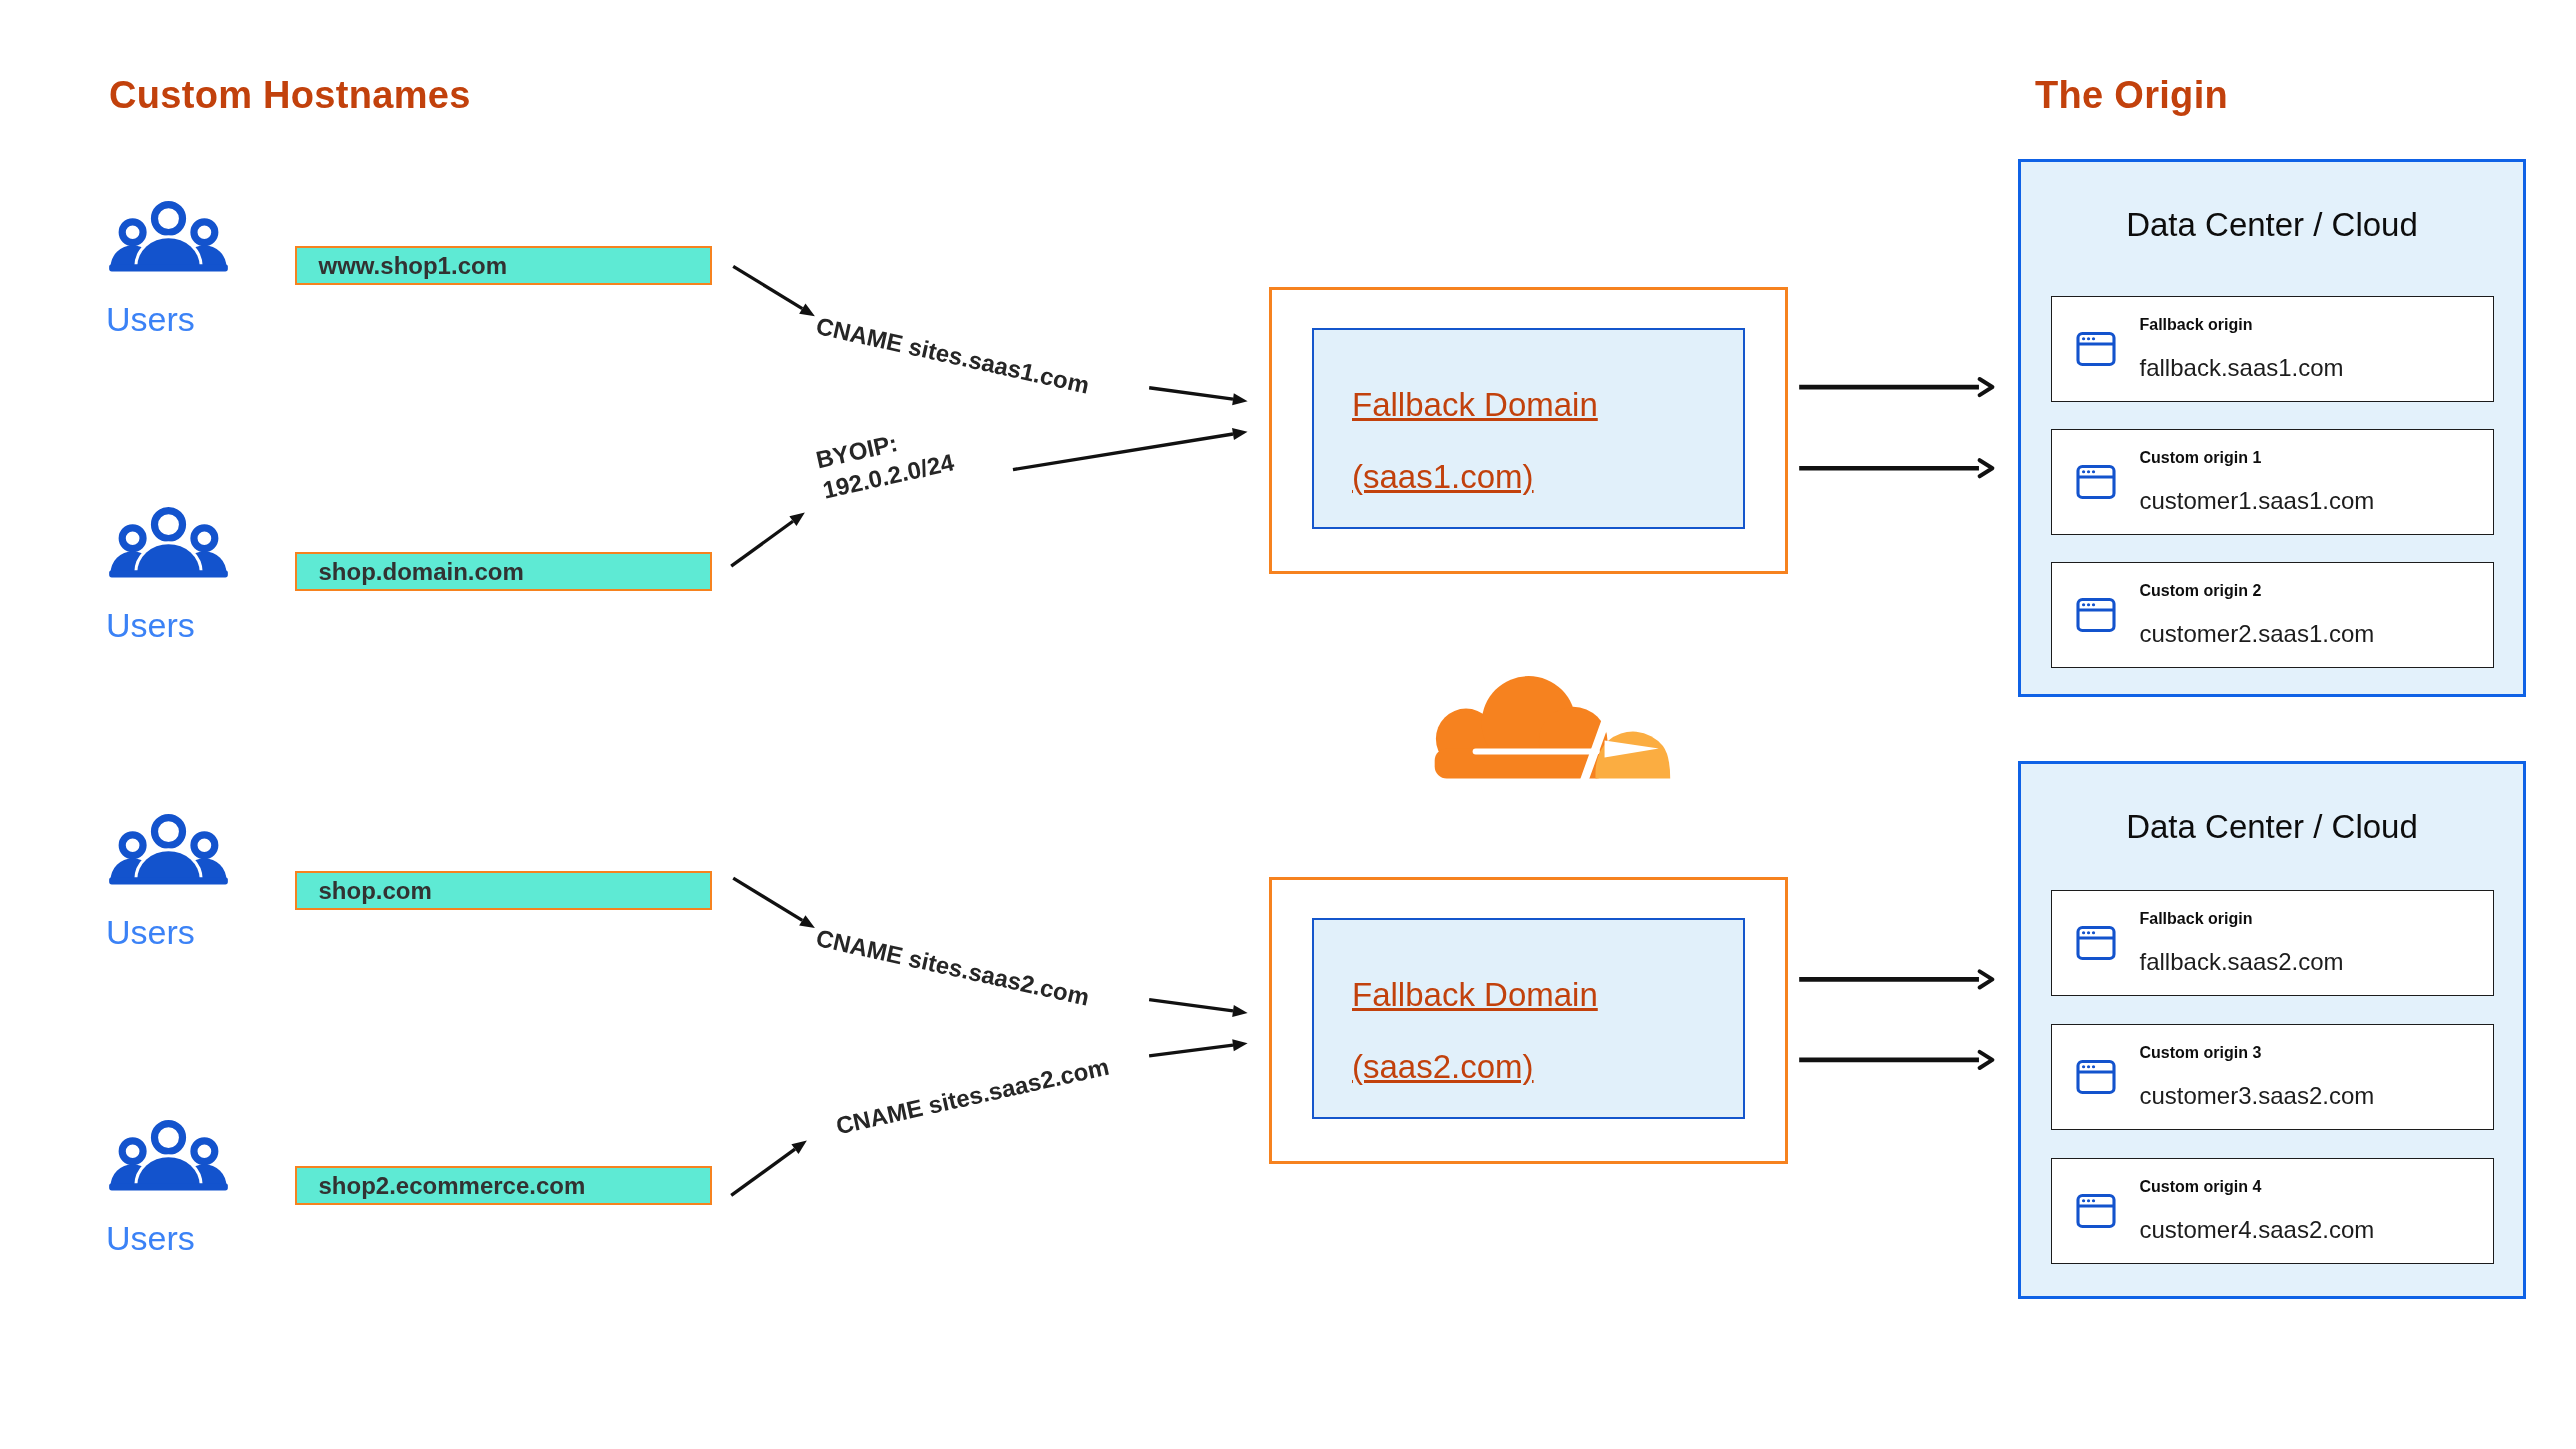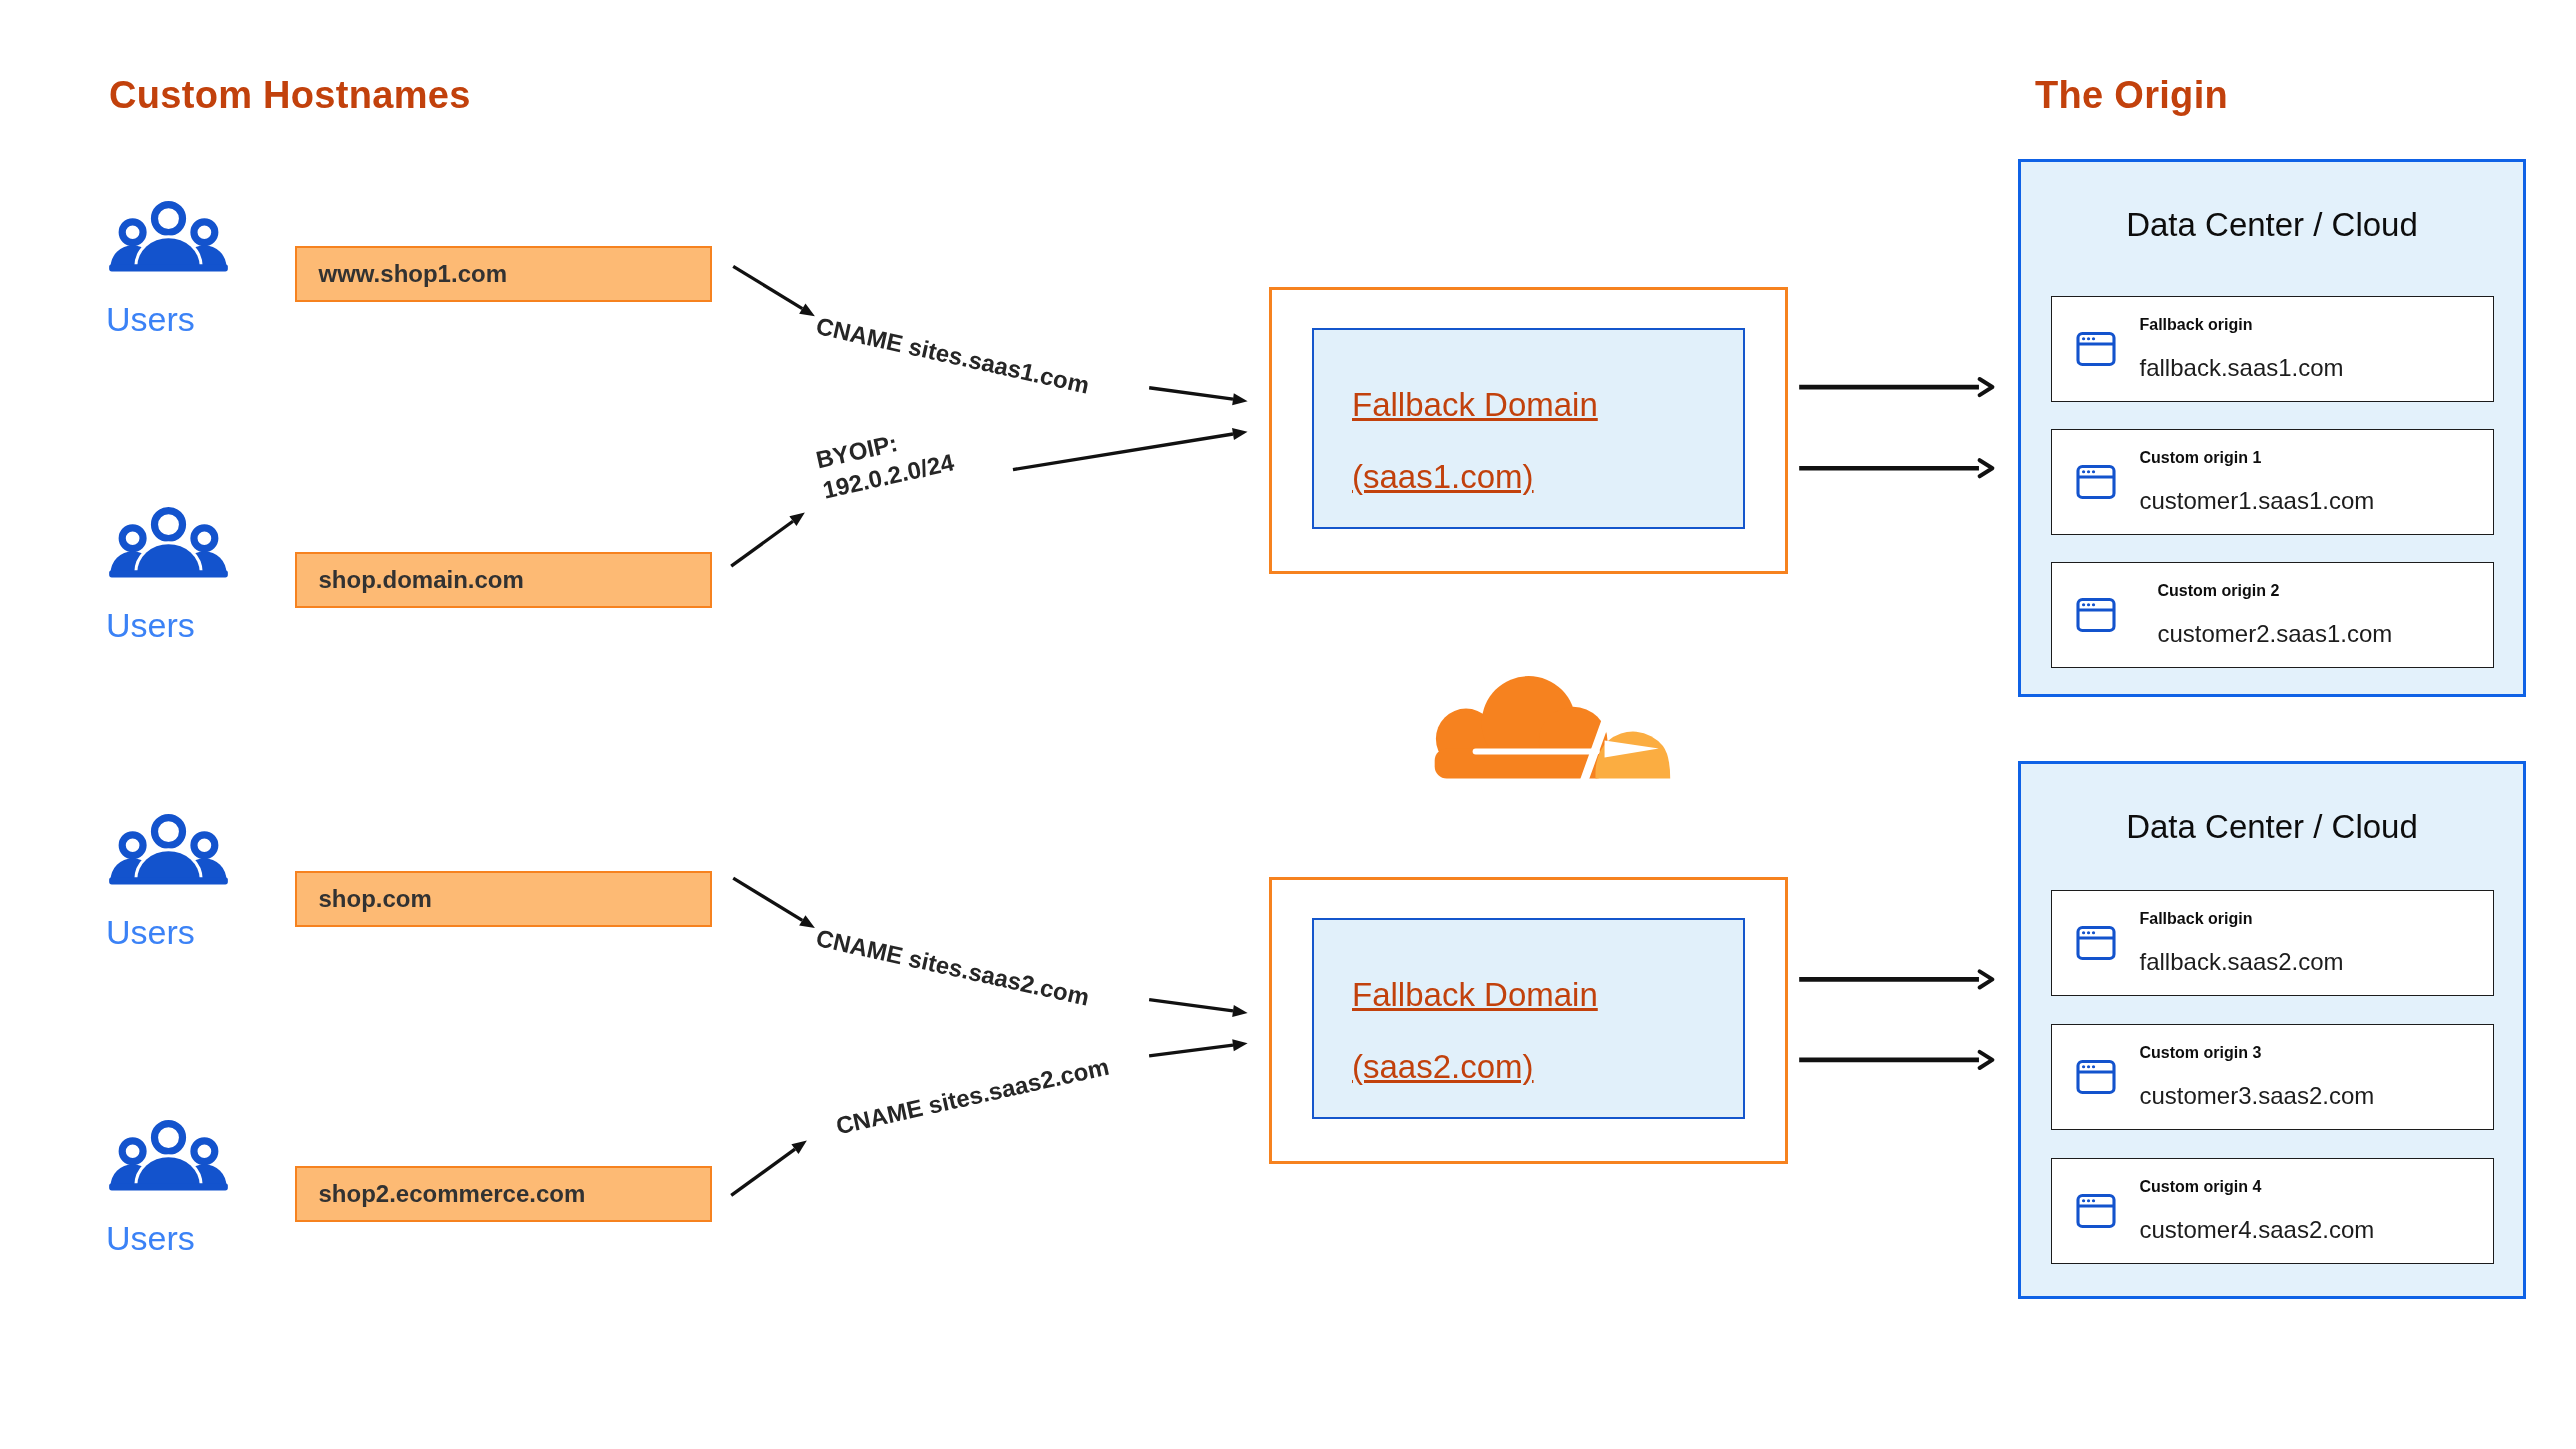--- a/index.html
+++ b/index.html
@@ -1,21 +1,21 @@
 <!DOCTYPE html>
 <html style="font-size:10.7px"><head>
 <meta charset="utf-8">
 <style>
   html,body{margin:0;padding:0;background:#fff;}
   body{font-family:"Liberation Sans","DejaVu Sans",sans-serif;}
   .canvas{position:relative;width:2576px;height:1449px;background:#ffffff;overflow:hidden;}
   .abs{position:absolute;}
   .heading{font-size:38px;font-weight:700;color:#c2410c;letter-spacing:0.3px;white-space:nowrap;}
   .users-label{font-size:34px;font-weight:400;color:#3b82f6;}
-  .hostbox{width:417px;height:56px;background:#fdba74;border:2.7px solid #F6821F;box-sizing:border-box;
+  .hostbox{width:417px;height:39px;background:#5eead4;border:2.7px solid #F6821F;box-sizing:border-box;
            display:flex;align-items:center;padding-left:21.5px;}
   .hostbox span{font-size:24px;font-weight:700;color:#323232;white-space:nowrap;}
   .route-label{font-size:24px;font-weight:700;color:#262626;white-space:nowrap;transform-origin:0 0;line-height:1.3;}
   .fb-outer{background:#fff;border:3.4px solid #F6821F;box-sizing:border-box;}
   .fb-inner{background:#E1F0FA;border:2.7px solid #1456CC;box-sizing:border-box;padding:56px 0 0 38px;}
   .fb-inner .l1,.fb-inner .l2{font-size:33px;color:#c2410c;white-space:nowrap;text-decoration:underline;}
   .fb-inner .l2{margin-top:34px;}
   .dc{background:#E3F1FB;border:3.4px solid #0F62E6;box-sizing:border-box;}
   .dc-title{font-size:33px;color:#0d0d0d;text-align:center;white-space:nowrap;}
   .origin-card{width:443px;height:106px;background:#fff;border:1.3px solid #1c1c1c;box-sizing:border-box;
@@ -194,21 +194,21 @@
         <circle cx="13" cy="12.5" r="2.6" fill="#1353CD"></circle>
           <circle cx="21" cy="12.5" r="2.6" fill="#1353CD"></circle>
           <circle cx="29" cy="12.5" r="2.6" fill="#1353CD"></circle>
       </svg>
       <div class="txt">
         <div class="lbl">Custom origin 1</div>
         <div class="hst">customer1.saas1.com</div>
       </div>
     </div>
 
-    <div class="origin-card abs" style="left:29.5px;top:400px;gap:18px;">
+    <div class="origin-card abs" style="left:29.5px;top:400px;">
       <svg width="42" height="36" viewBox="0 0 66 58">
         <rect x="4" y="4" width="58" height="50" rx="7" fill="#fff" stroke="#1353CD" stroke-width="5"></rect>
         <line x1="4" y1="21" x2="62" y2="21" stroke="#1353CD" stroke-width="5"></line>
         <circle cx="13" cy="12.5" r="2.6" fill="#1353CD"></circle>
           <circle cx="21" cy="12.5" r="2.6" fill="#1353CD"></circle>
           <circle cx="29" cy="12.5" r="2.6" fill="#1353CD"></circle>
       </svg>
       <div class="txt">
         <div class="lbl">Custom origin 2</div>
         <div class="hst">customer2.saas1.com</div>

